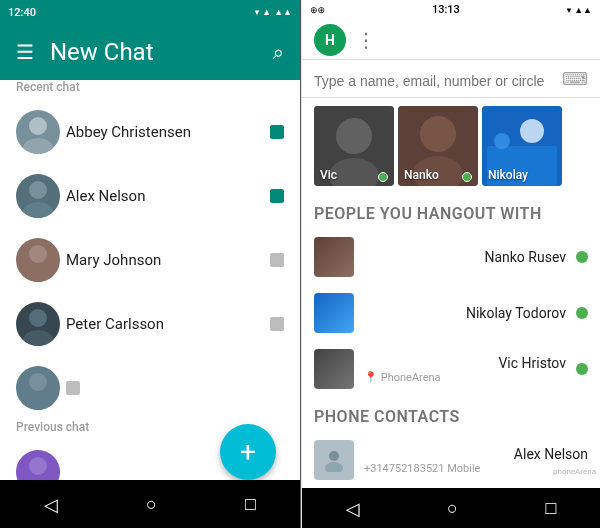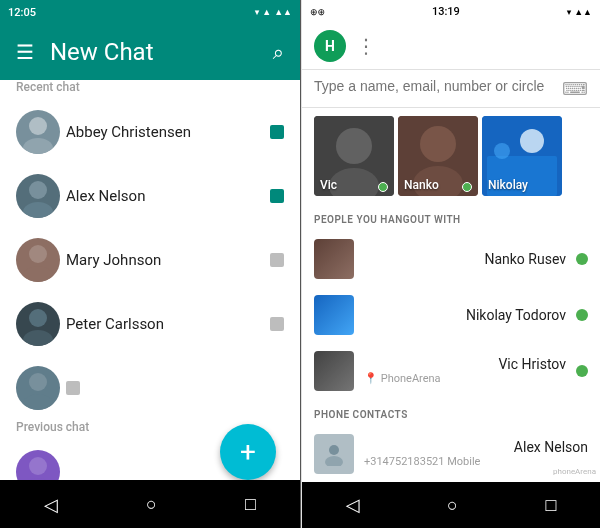--- a/index.html
+++ b/index.html
@@ -234,21 +234,21 @@
     }
     .more-icon {
       color: #757575;
       font-size: 20px;
       cursor: pointer;
     }
 
     .search-bar {
       padding: 8px 12px;
       display: flex;
-      align-items: flex-start;
+      align-items: flex-end;
       border-bottom: 1px solid #e0e0e0;
     }
     .search-input-field {
       flex: 1;
       border: none;
       outline: none;
       font-size: 14px;
       color: #757575;
     }
     .keyboard-icon {
@@ -297,21 +297,21 @@
       right: 6px;
       width: 10px;
       height: 10px;
       border-radius: 50%;
       background: #4CAF50;
       border: 1px solid #fff;
     }
 
     .section-header {
       padding: 10px 12px 6px;
-      font-size: 10px;
+      font-size: 16px;
       font-weight: 600;
       color: #757575;
       letter-spacing: 0.5px;
       background: #fff;
     }
 
     .people-item {
       display: flex;
       align-items: center;
       padding: 8px 12px;
@@ -386,21 +386,21 @@
       position: relative;
     }
   </style>
 </head>
 <body>
 
 <div class="left-container" style="position:relative;">
   <div class="left-panel">
 
     <div class="status-bar-left">
-      <span class="time">12:05</span>
+      <span class="time">12:40</span>
       <div class="status-icons">
         <span>▾</span>
         <span>▲</span>
         <span>▲▲</span>
       </div>
     </div>
 
     <div class="toolbar-left">
       <span class="hamburger-icon">☰</span>
       <span class="toolbar-title">New Chat</span>
@@ -509,21 +509,21 @@
 </div>
 
 <div class="divider"></div>
 
 <div class="right-panel" style="position:relative;">
 
   <div class="status-bar-right">
     <div style="display:flex;gap:4px;align-items:center;">
       <span style="font-size:9px;color:#000;">⊕⊕</span>
     </div>
-    <span class="time">13:19</span>
+    <span class="time">13:13</span>
     <div class="status-icons-right">
       <span>▾</span>
       <span>▲▲</span>
     </div>
   </div>
 
   <div class="toolbar-right">
     <div class="hangouts-logo">
       <span>H</span>
     </div>

